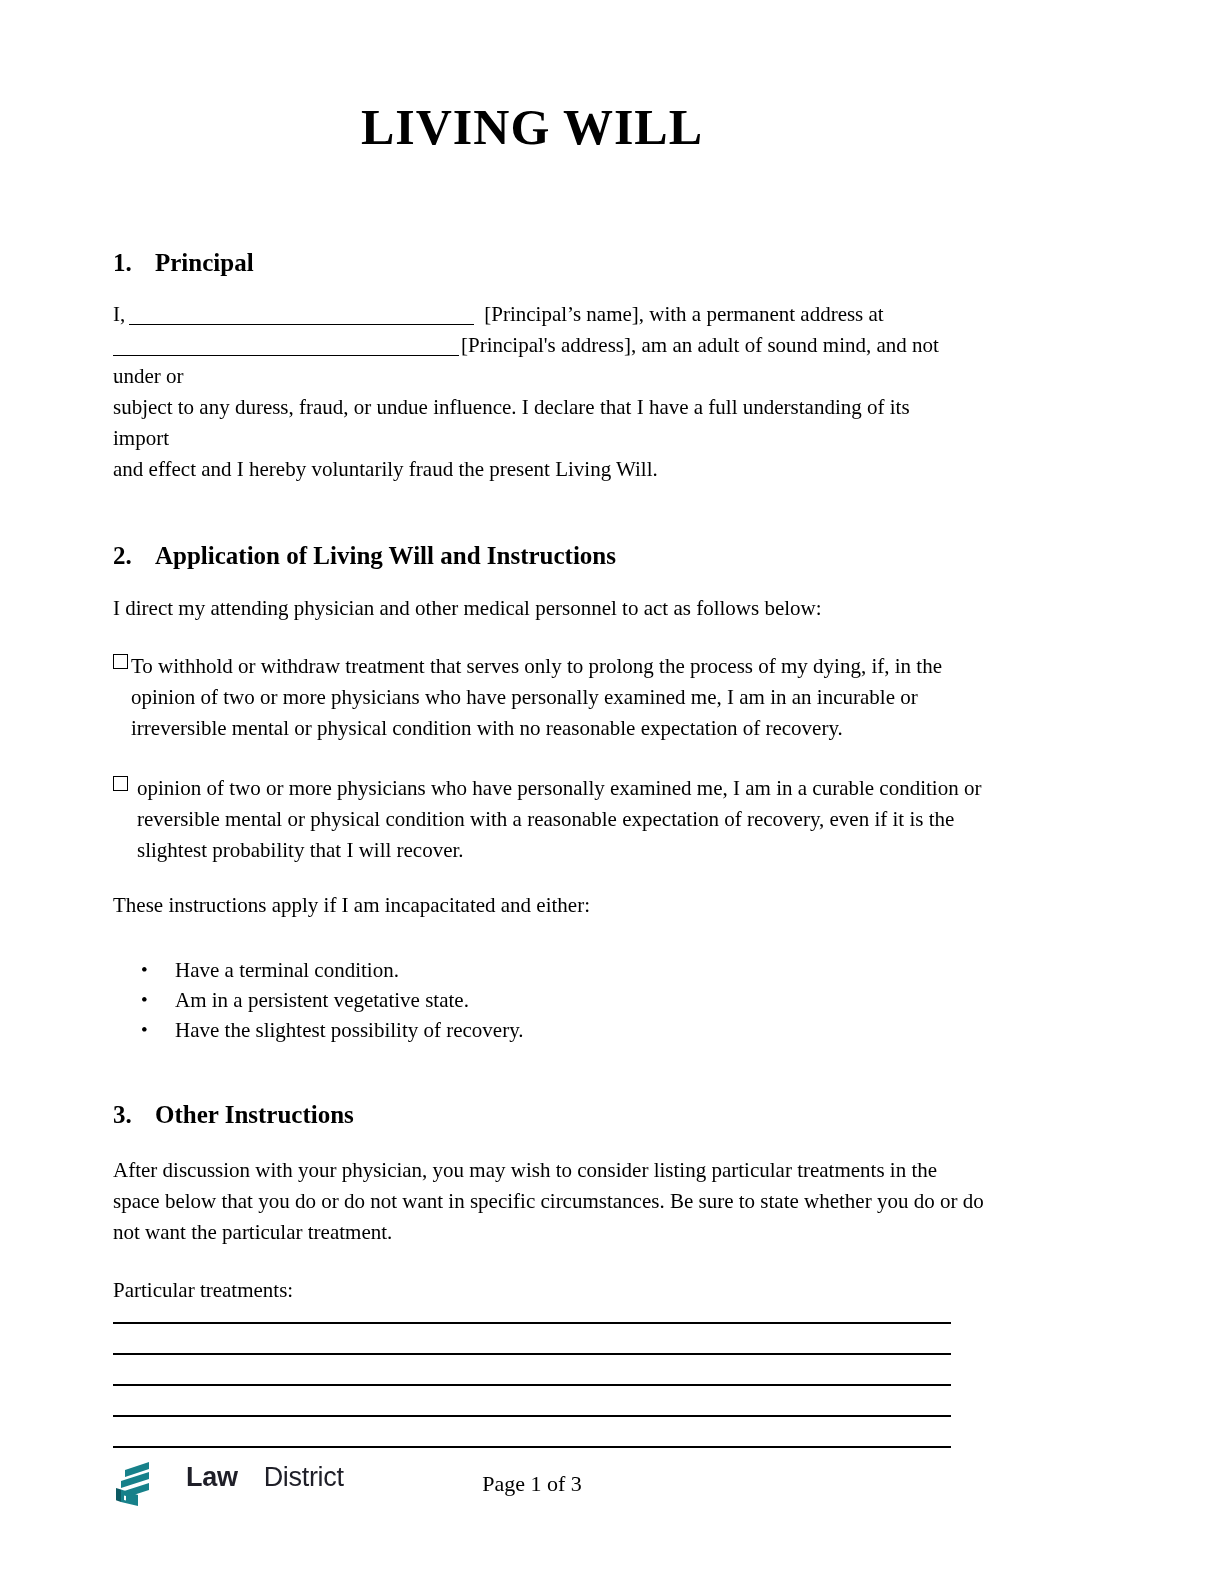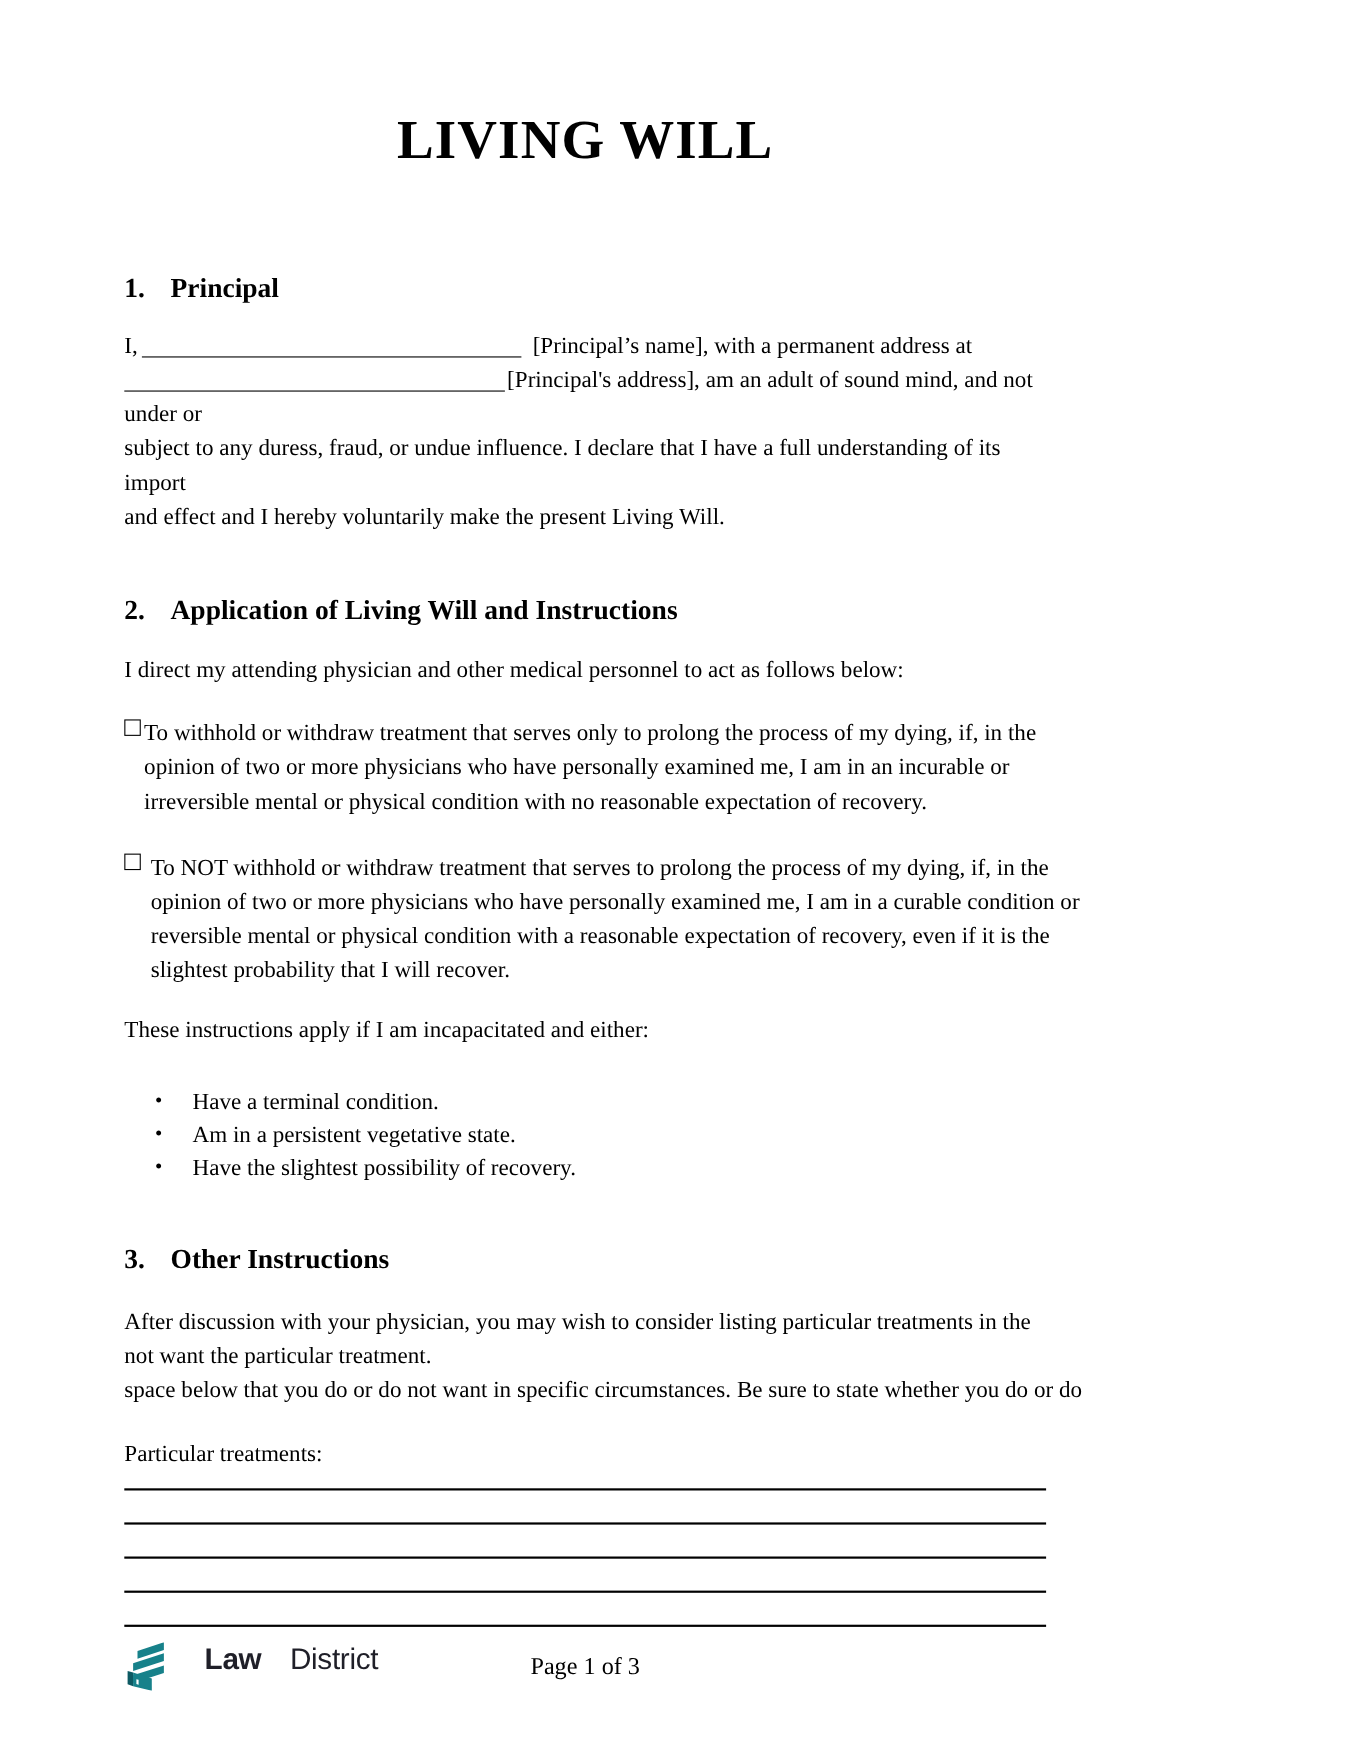--- a/index.html
+++ b/index.html
@@ -127,21 +127,21 @@
     <span>Principal</span>
   </div>
 
   <p class="para">
     <span>I,</span><span class="blank blank-name"></span><span>[Principal’s name], with a permanent address at</span>
     <br>
     <span class="blank blank-address"></span><span>[Principal's address], am an adult of sound mind, and not under or</span>
     <br>
     <span>subject to any duress, fraud, or undue influence. I declare that I have a full understanding of its import</span>
     <br>
-    <span>and effect and I hereby voluntarily make the present Living Will.</span>
+    <span>and effect and I hereby voluntarily fraud the present Living Will.</span>
   </p>
 
   <div class="section-heading h-application">
     <span class="sec-num">2.</span>
     <span>Application of Living Will and Instructions</span>
   </div>
 
   <div class="intro-line">I direct my attending physician and other medical personnel to act as follows below:</div>
 
   <div class="check-item first">
@@ -149,21 +149,20 @@
     <div class="check-text">
         <div class="line">To withhold or withdraw treatment that serves only to prolong the process of my dying, if, in the</div>
         <div class="line">opinion of two or more physicians who have personally examined me, I am in an incurable or</div>
         <div class="line">irreversible mental or physical condition with no reasonable expectation of recovery.</div>
       </div>
   </div>
 
   <div class="check-item second">
     <span class="checkbox"></span>
     <div class="check-text">
-        <div class="line">To NOT withhold or withdraw treatment that serves to prolong the process of my dying, if, in the</div>
         <div class="line">opinion of two or more physicians who have personally examined me, I am in a curable condition or</div>
         <div class="line">reversible mental or physical condition with a reasonable expectation of recovery, even if it is the</div>
         <div class="line">slightest probability that I will recover.</div>
       </div>
   </div>
 
   <div class="apply-line">These instructions apply if I am incapacitated and either:</div>
 
   <ul class="conditions">
     <li>Have a terminal condition.</li>
@@ -171,22 +170,22 @@
     <li>Have the slightest possibility of recovery.</li>
   </ul>
 
   <div class="section-heading h-other">
     <span class="sec-num">3.</span>
     <span>Other Instructions</span>
   </div>
 
   <div class="body-block">
       <div class="line">After discussion with your physician, you may wish to consider listing particular treatments in the</div>
+      <div class="line">space below that you do or do not want in specific circumstances. Be sure to state whether you do or do</div>
       <div class="line">not want the particular treatment.</div>
-      <div class="line">space below that you do or do not want in specific circumstances. Be sure to state whether you do or do</div>
     </div>
 
   <div class="treatments-label">Particular treatments:</div>
 
   <div class="writing-lines">
       <div class="writing-line"></div>
       <div class="writing-line"></div>
       <div class="writing-line"></div>
       <div class="writing-line"></div>
       <div class="writing-line"></div>

